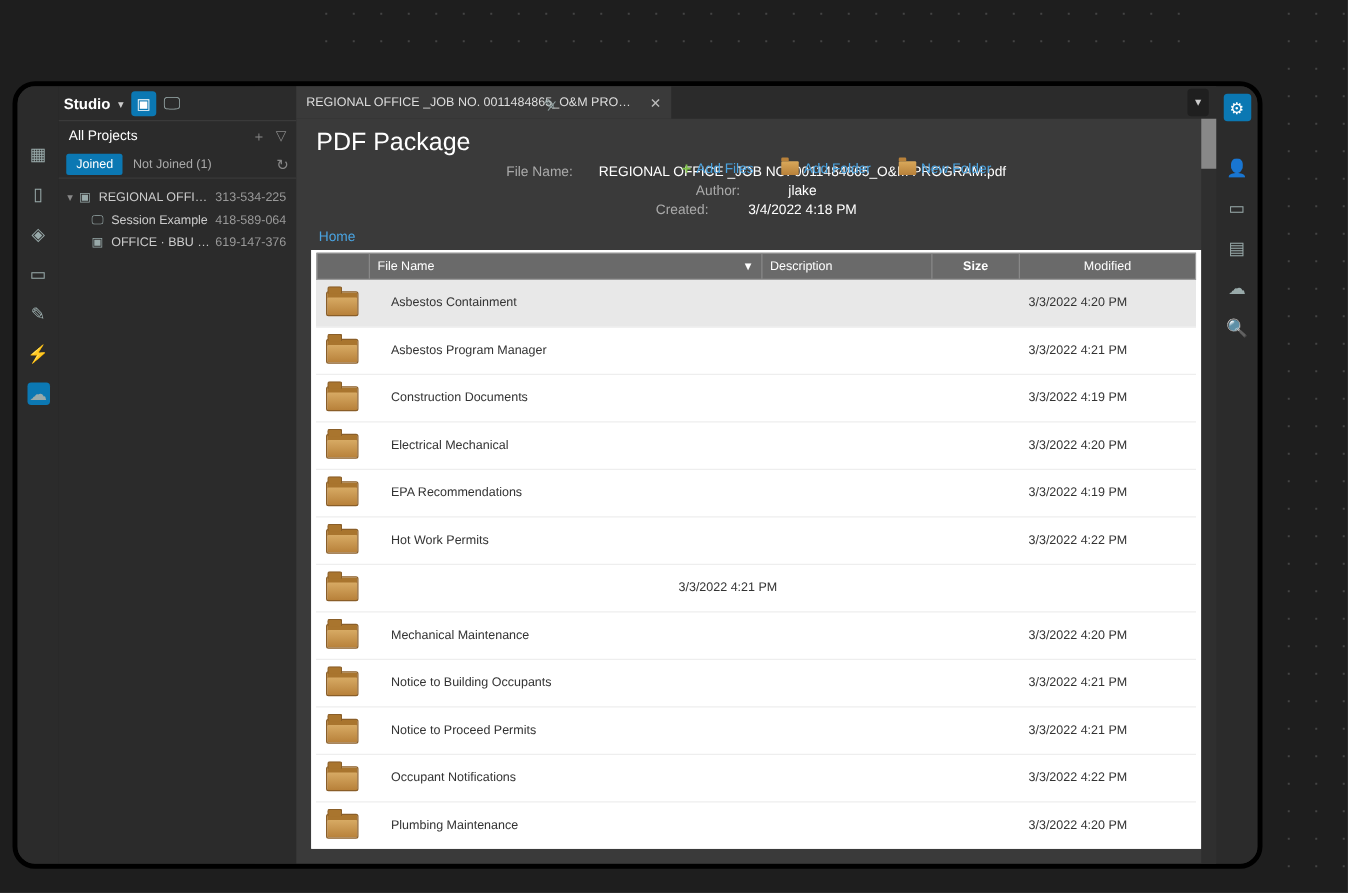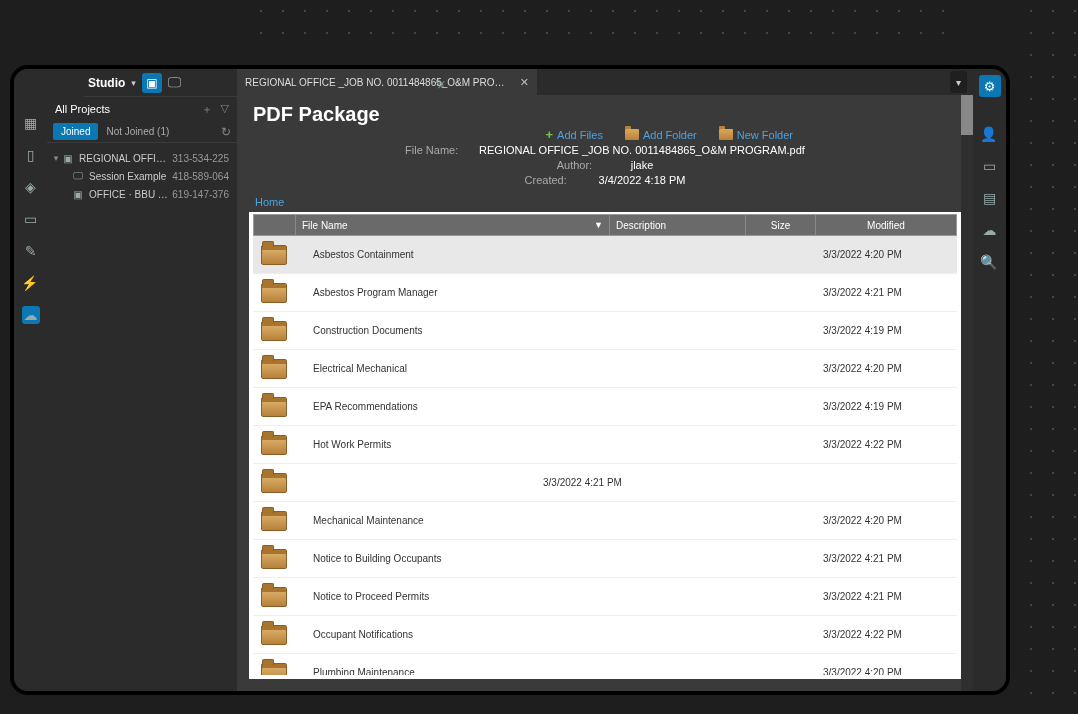--- a/index.html
+++ b/index.html
@@ -8,21 +8,21 @@
 
 .rail { width:33px; background:#2b2b2b; display:flex; flex-direction:column; align-items:center; padding-top:45px; gap:14px; }
 .rail .ic { width:18px; height:18px; display:flex; align-items:center; justify-content:center; color:#9aa; font-size:14px; cursor:pointer; }
 .rail .ic.active { background:#0b78b3; border-radius:3px; padding:2px; }
 
 .rrail { width:33px; background:#2b2b2b; display:flex; flex-direction:column; align-items:center; padding-top:4px; gap:14px; }
 .rrail .gear { width:22px; height:22px; background:#0b78b3; border-radius:3px; color:#fff; font-size:13px; display:flex; align-items:center; justify-content:center; cursor:pointer; margin-top:2px; margin-bottom:14px;}
 .rrail .ic { width:18px; height:18px; color:#9aa; font-size:14px; display:flex; align-items:center; justify-content:center; cursor:pointer; }
 
 .sidebar { width:190px; background:#2b2b2b; color:#ccc; font-size:11px; display:flex; flex-direction:column; }
-.studio-hdr { display:flex; align-items:center; height:28px; padding:0 4px; gap:6px; border-bottom:1px solid #3a3a3a;margin-left:37px; }
+.studio-hdr { display:flex; align-items:center; height:28px; padding:0 4px; gap:6px; border-bottom:1px solid #3a3a3a; }
 .studio-hdr .lbl { color:#fff; font-weight:bold; font-size:12px; }
 .studio-hdr .chev { color:#ccc; font-size:9px; }
 .studio-hdr .sq { width:20px; height:20px; background:#0b78b3; border-radius:3px; color:#fff; font-size:12px; display:flex; align-items:center; justify-content:center; }
 .studio-hdr .mon { color:#9aa; font-size:14px; }
 .allproj { display:flex; align-items:center; height:24px; padding:0 8px; justify-content:space-between; }
 .allproj .ttl { color:#fff; font-size:11px; }
 .allproj .acts { display:flex; gap:8px; color:#888; font-size:11px; }
 .tabs { display:flex; align-items:center; height:22px; padding:0 6px; gap:0; border-bottom:1px solid #3a3a3a; }
 .tabs .tab { padding:3px 8px; font-size:10px; color:#aaa; cursor:pointer; }
 .tabs .tab.on { background:#0b78b3; color:#fff; border-radius:2px; }
@@ -37,41 +37,41 @@
 .tree-row.ind2 { padding-left:20px; }
 
 .main { flex:1; background:#3a3a3a; display:flex; flex-direction:column; position:relative; }
 .tabbar { height:26px; background:#2b2b2b; display:flex; align-items:center; }
 .ftab { height:26px; background:#3a3a3a; display:flex; align-items:center; padding:0 8px; gap:8px; font-size:10px; color:#ddd; max-width:300px; }
 .ftab .nm { overflow:hidden; white-space:nowrap; text-overflow:ellipsis; }
 .ftab .cls { color:#bbb; font-size:11px; cursor:pointer; }
 .tabbar .spacer { flex:1; }
 .tabbar .sel { height:22px; background:#1f1f1f; border-radius:3px; margin-right:6px; padding:0 6px; color:#ccc; font-size:10px; display:flex; align-items:center; cursor:pointer;}
 .header { padding:8px 16px 4px 16px; }
-.header h1 { color:#fff; font-size:20px; font-weight:bold; margin-bottom:18px; }
+.header h1 { color:#fff; font-size:20px; font-weight:normal; margin-bottom:6px; }
 .meta { display:flex; flex-direction:column; font-size:11px; color:#bbb; gap:3px; }
 .meta-row { display:flex; gap:14px; align-items:center;justify-content:center; }
 .meta-row .lab { color:#aaa; width:60px; }
 .meta-row .val { color:#fff; }
 .actions { position:absolute; top:58px; right:180px; display:flex; gap:22px; font-size:11px; }
 .actions .a { display:flex; align-items:center; gap:4px; color:#4aa3e0; cursor:pointer; }
 .actions .a .plus { color:#7fc24a; font-weight:bold; font-size:13px; }
 .actions .a .fld { width:14px; height:11px; background:linear-gradient(#d9a85a,#b8813a); border-radius:1px; position:relative; }
 .actions .a .fld::before { content:''; position:absolute; left:0; top:-3px; width:6px; height:3px; background:#b8813a; border-radius:1px 1px 0 0; }
 .breadcrumb { padding:6px 18px 4px 18px; font-size:11px; }
 .breadcrumb a { color:#4aa3e0; cursor:pointer; }
 
 .panel { margin:0 12px 12px 12px; background:#fff; border:4px solid #fff; border-top-width:2px; flex:1; overflow:hidden; display:flex; flex-direction:column; }
 .thead { display:flex; height:22px; background:#6a6a6a; color:#fff; font-size:10px; align-items:center; border:1px solid #999;text-align:right; }
 .thead .c { padding:0 6px; border-right:1px solid #888; height:100%; display:flex; align-items:center; }
 .thead .ic { width:42px; }
 .thead .fn { flex:1; position:relative; }
 .thead .fn .sort { position:absolute; right:6px; font-size:9px; }
 .thead .dc { width:136px; }
-.thead .sz { width:70px; justify-content:center; }
+.thead .sz { width:70px; justify-content:center;font-weight:bold; }
 .thead .md { width:140px; justify-content:center; border-right:none;}
 .tbody { flex:1; overflow:auto; }
 .trow { display:flex; height:38px; align-items:center; border-bottom:1px solid #eee; font-size:10px; color:#333; cursor:pointer;gap:12px; }
 .trow.sel { background:#e8e8e8; }
 .trow .c { padding:0 6px; }
 .trow .ic { width:42px; display:flex; align-items:center; justify-content:center; }
 .trow .fn { flex:1; }
 .trow .dc { width:136px; }
 .trow .sz { width:70px; text-align:center; }
 .trow .md { width:140px; text-align:left; padding-right:10px; }

